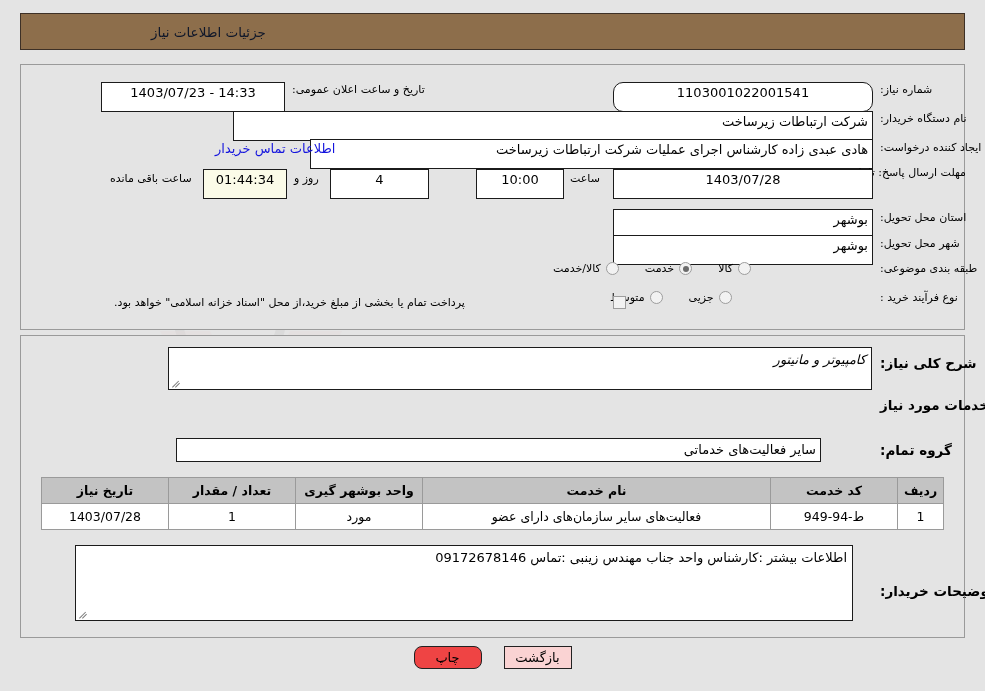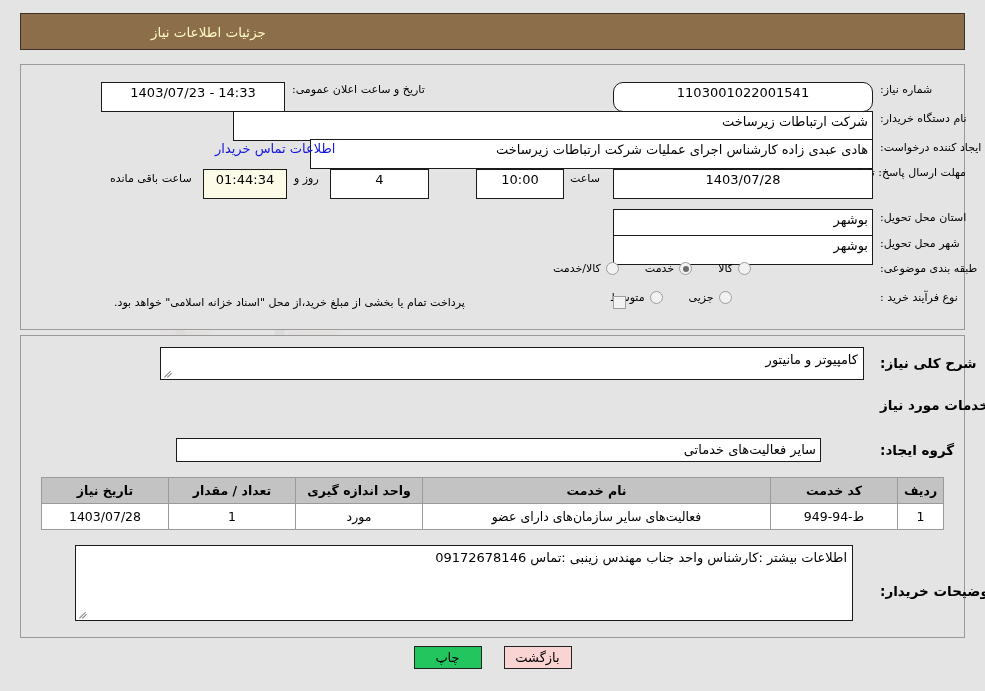--- a/index.html
+++ b/index.html
@@ -60,21 +60,21 @@
     border: 1px solid #3d3026;
     box-sizing: border-box;
     display: flex;
     align-items: center;
     justify-content: flex-end;
     padding-left: 0;
     padding-right: 0;
     z-index: 3;
   }
   .titlebar .t {
-    color: #fef9c3;
+    color: #0f172a;
     font-size: 13.5px;
     margin-left: 130px;
     white-space: nowrap;
   }
 
   
   .panel {
     position: absolute;
     border: 1px solid #9a9a9a;
     background: #e4e4e4;
@@ -220,21 +220,21 @@
   }
   .btn {
     border: 1px solid #222;
     font-size: 13px;
     padding: 3px 0;
     width: 68px;
     text-align: center;
     cursor: pointer;
     box-sizing: border-box;
   }
-  .btn.print  { background: #22c55e; }
+  .btn.print  { background: #ef4444; border-radius: 8px; }
   .btn.back   { background: #fad3d3; }
 </style>
 </head>
 <body>
 
 <div class="watermark">
   <svg class="wm-shield" viewBox="0 0 120 140">
     <path d="M60 4 L112 26 V76 C112 108 88 128 60 136 C32 128 8 108 8 76 V26 Z" fill="none" stroke="#c5c5c5" stroke-width="9"></path>
   </svg>
   <svg class="wm-arrow" viewBox="0 0 210 150">
@@ -321,40 +321,40 @@
     <span class="radio" id="rad-proc-1"></span>
     <span class="lbl">متوسط</span>
   </span>
 </div>
 <span class="chk" id="chk-treasury" style="position:absolute; left:613px; top:296px; z-index:3;"></span>
 <span class="lbl" style="position:absolute; left:114px; top:296px; z-index:3;">پرداخت تمام یا بخشی از مبلغ خرید،از محل "اسناد خزانه اسلامی" خواهد بود.</span>
 
 <div class="panel" id="panel-bottom"></div>
 
 <span class="heading" style="left:880px; top:355px; z-index:3;">شرح کلی نیاز:</span>
-<div class="ta" style="position:absolute; left:160px; top:347px; width:704px; height:33px; z-index:3;">
+<div class="ta" style="position:absolute; left:168px; top:347px; width:704px; height:43px; z-index:3;font-style:italic;">
   <span>کامپیوتر و مانیتور</span>
   <span class="grip">
       <i></i>
       <i></i>
     </span>
 </div>
 
 <span class="heading" style="left:880px; top:397px; z-index:3;">اطلاعات خدمات مورد نیاز</span>
 
-<span class="heading" style="left:880px; top:442px; z-index:3;">گروه ایجاد:</span>
+<span class="heading" style="left:880px; top:442px; z-index:3;">گروه تمام:</span>
 <div class="box rt" style="position:absolute; left:176px; top:438px; width:645px; height:24px; line-height:22px; z-index:3;">سایر فعالیت‌های خدماتی</div>
 
 <table class="tbl">
   <thead>
     <tr>
       <th style="width:37px;">ردیف</th>
       <th style="width:118px;">کد خدمت</th>
       <th>نام خدمت</th>
-      <th style="width:118px;">واحد اندازه گیری</th>
+      <th style="width:118px;">واحد بوشهر گیری</th>
       <th style="width:118px;">تعداد / مقدار</th>
       <th style="width:118px;">تاریخ نیاز</th>
     </tr>
   </thead>
   <tbody>
     <tr>
       <td>1</td>
       <td>ط-94-949</td>
       <td>فعالیت‌های سایر سازمان‌های دارای عضو</td>
       <td>مورد</td>

